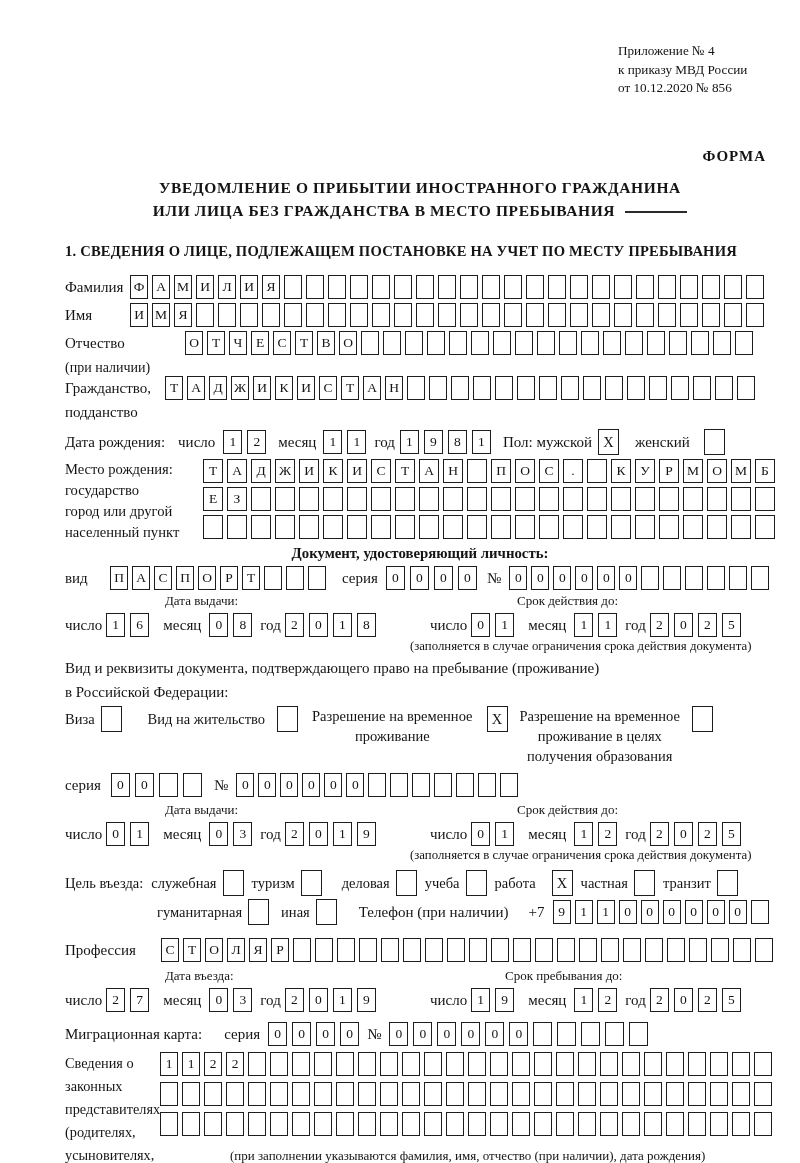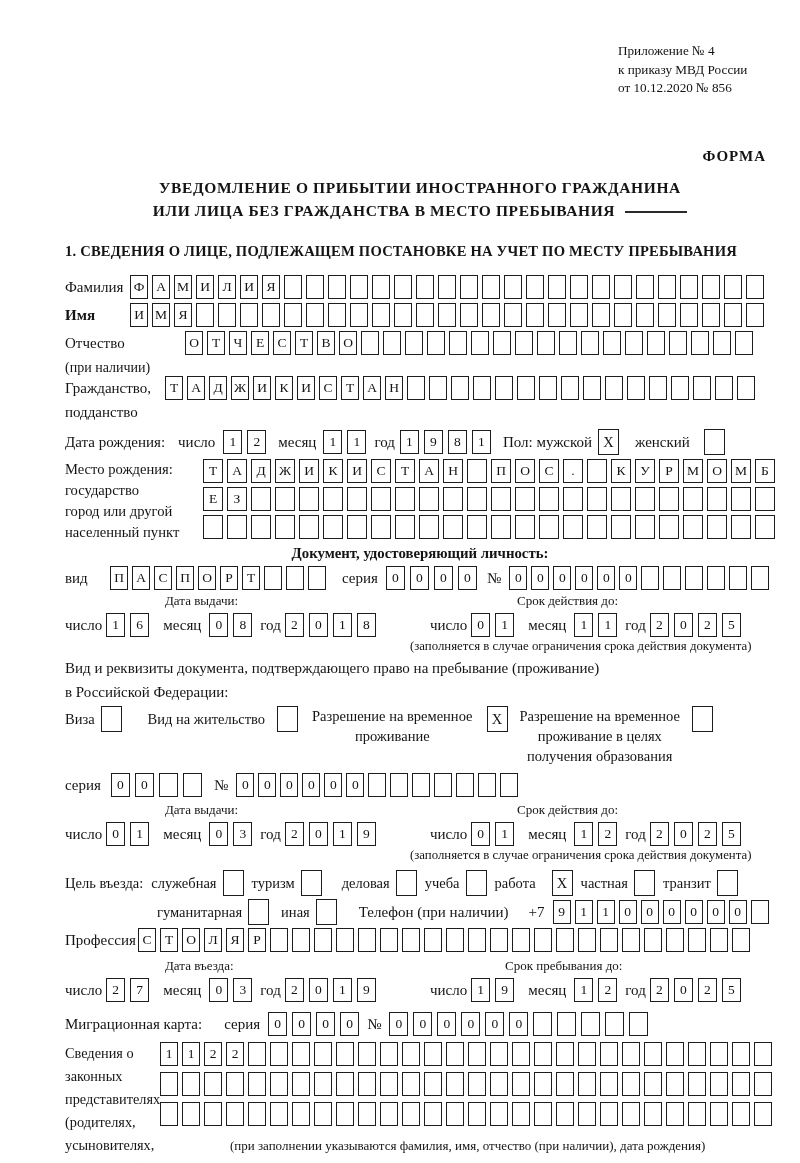--- a/index.html
+++ b/index.html
@@ -97,21 +97,21 @@
           <span class="cell"></span>
           <span class="cell"></span>
           <span class="cell"></span>
           <span class="cell"></span>
           <span class="cell"></span>
           <span class="cell"></span>
         </div>
     </div>
 
     <div class="row" style="margin-top:4px;">
-      <span class="lbl" style="flex:0 0 65px;font-weight:bold;">Имя</span>
+      <span class="lbl" style="flex:0 0 65px;">Имя</span>
       <div class="cells">
           <span class="cell">И</span>
           <span class="cell">М</span>
           <span class="cell">Я</span>
           <span class="cell"></span>
           <span class="cell"></span>
           <span class="cell"></span>
           <span class="cell"></span>
           <span class="cell"></span>
           <span class="cell"></span>
@@ -590,21 +590,21 @@
           <span class="cell">0</span>
           <span class="cell">0</span>
           <span class="cell">0</span>
           <span class="cell">0</span>
           <span class="cell">0</span>
           <span class="cell">0</span>
           <span class="cell"></span>
         </div>
     </div>
 
-    <div class="row" style="margin-top:2px; height:26px;">
+    <div class="row" style="margin-top:12px; height:26px;gap:23px;">
       <span class="lbl" style="flex:0 0 73px;">Профессия</span>
       <div class="cells">
           <span class="cell">С</span>
           <span class="cell">Т</span>
           <span class="cell">О</span>
           <span class="cell">Л</span>
           <span class="cell">Я</span>
           <span class="cell">Р</span>
           <span class="cell"></span>
           <span class="cell"></span>

